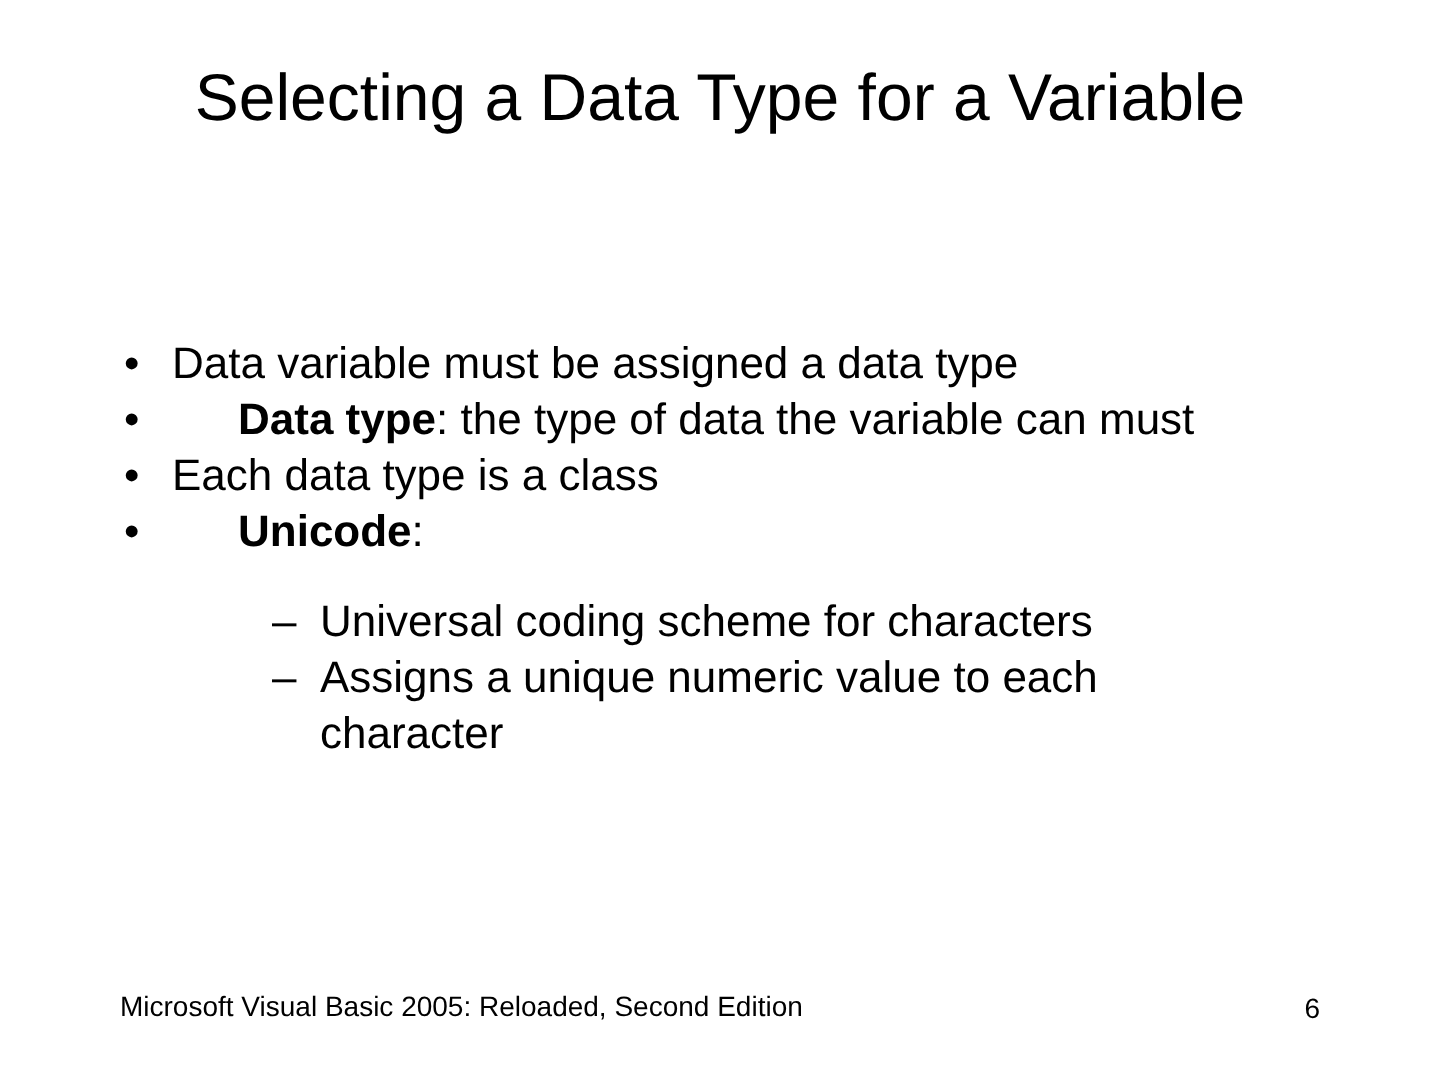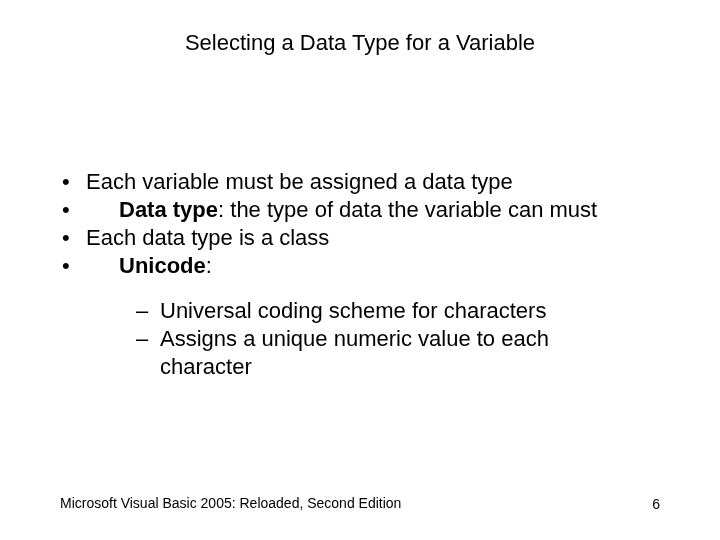--- a/index.html
+++ b/index.html
@@ -18,21 +18,21 @@
     height: 540px;
     position: relative;
     box-sizing: border-box;
   }
   .title {
     position: absolute;
     top: 30px;
     left: 0;
     width: 720px;
     text-align: center;
-    font-size: 22px;
+    font-size: 33px;
     font-weight: 400;
     letter-spacing: 0px;
   }
   .body {
     position: absolute;
     top: 168px;
     left: 60px;
     right: 60px;
     font-size: 22px;
     line-height: 1.28;
@@ -89,21 +89,21 @@
 </style>
 </head>
 <body>
 
 <div class="slide">
 
   <div class="title">Selecting a Data Type for a Variable</div>
 
   <div class="body">
     <ul class="b1">
-      <li><span>Each variable must be assigned a data type</span></li>
+      <li><span>Data variable must be assigned a data type</span></li>
       <li><span class="bold">Data type</span><span>: the type of data the variable can must</span></li>
       <li><span>Each data type is a class</span></li>
       <li><span class="bold">Unicode</span><span>:</span>
         <ul class="b2">
           <li><span>Universal coding scheme for characters</span></li>
           <li><span>Assigns a unique numeric value to each character</span></li>
         </ul>
       </li>
     </ul>
   </div>

